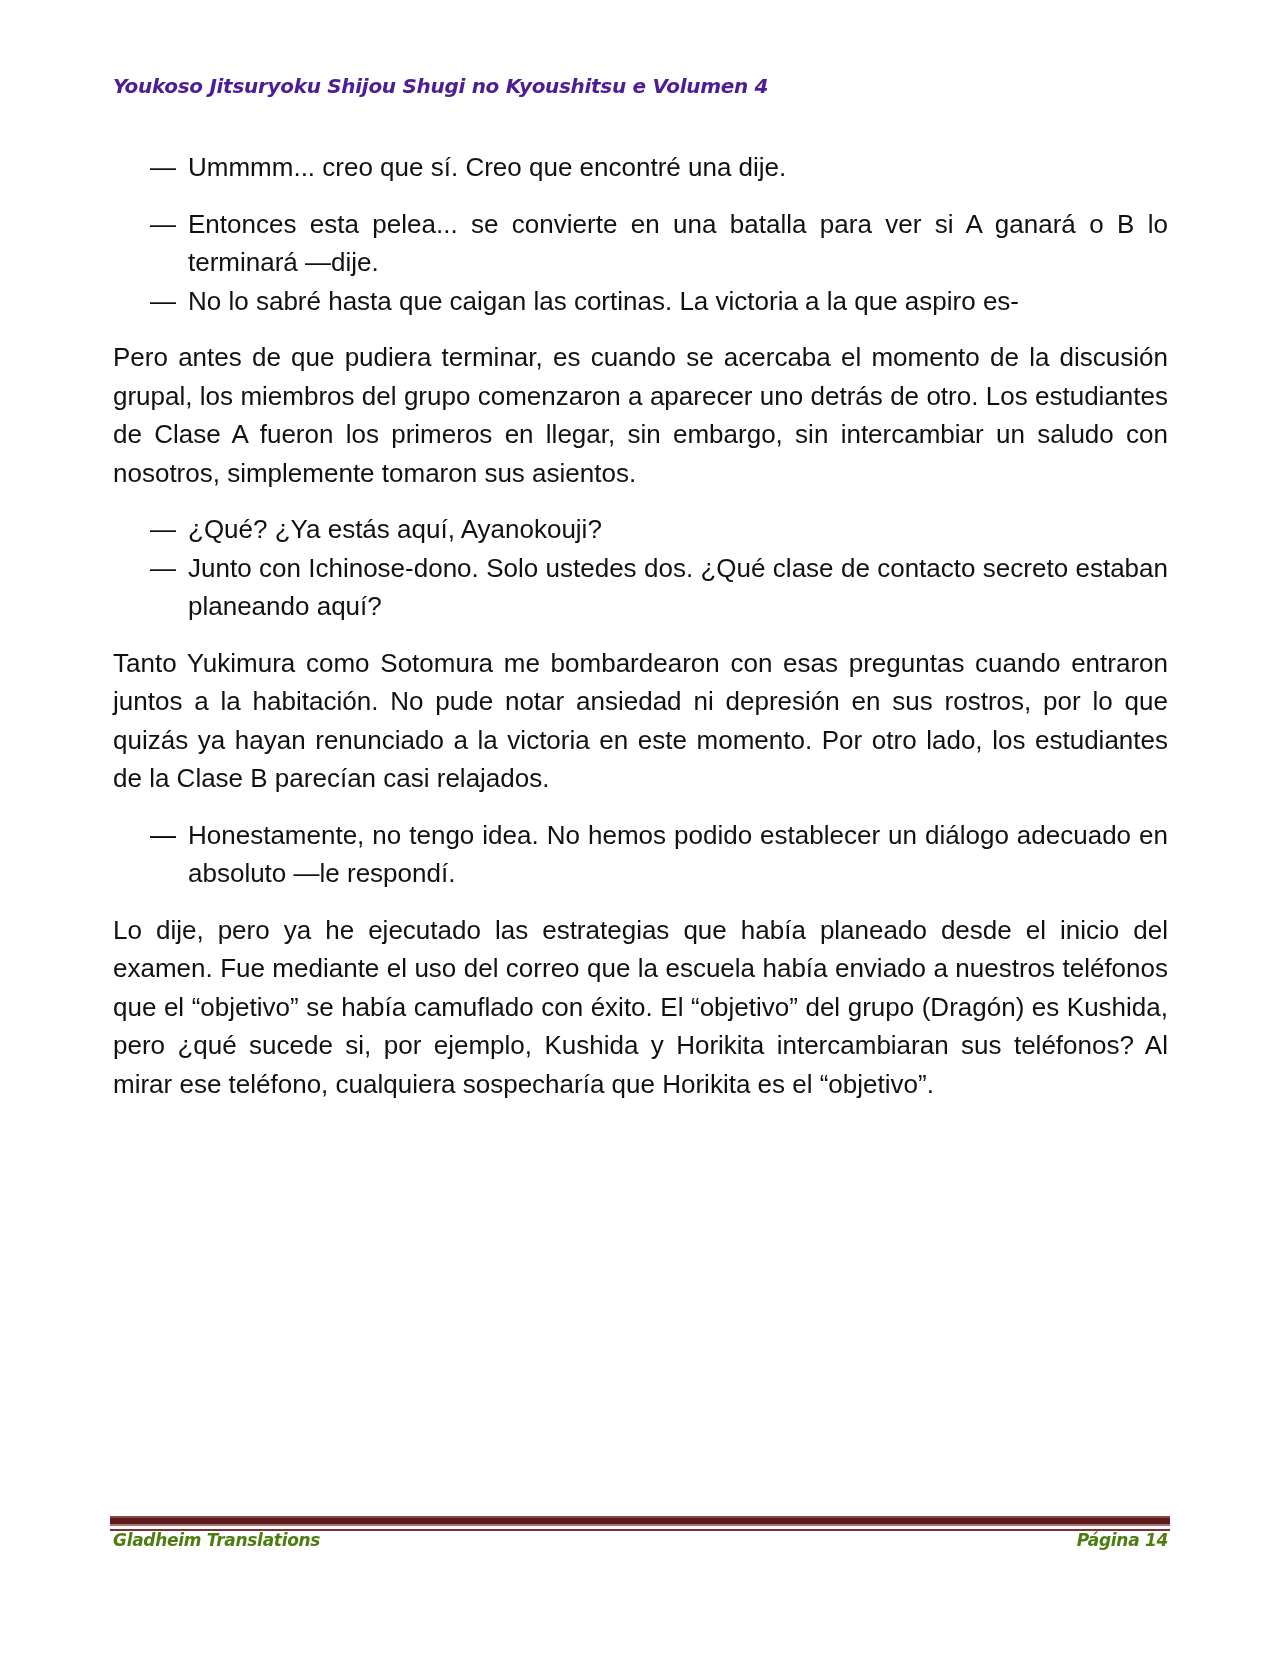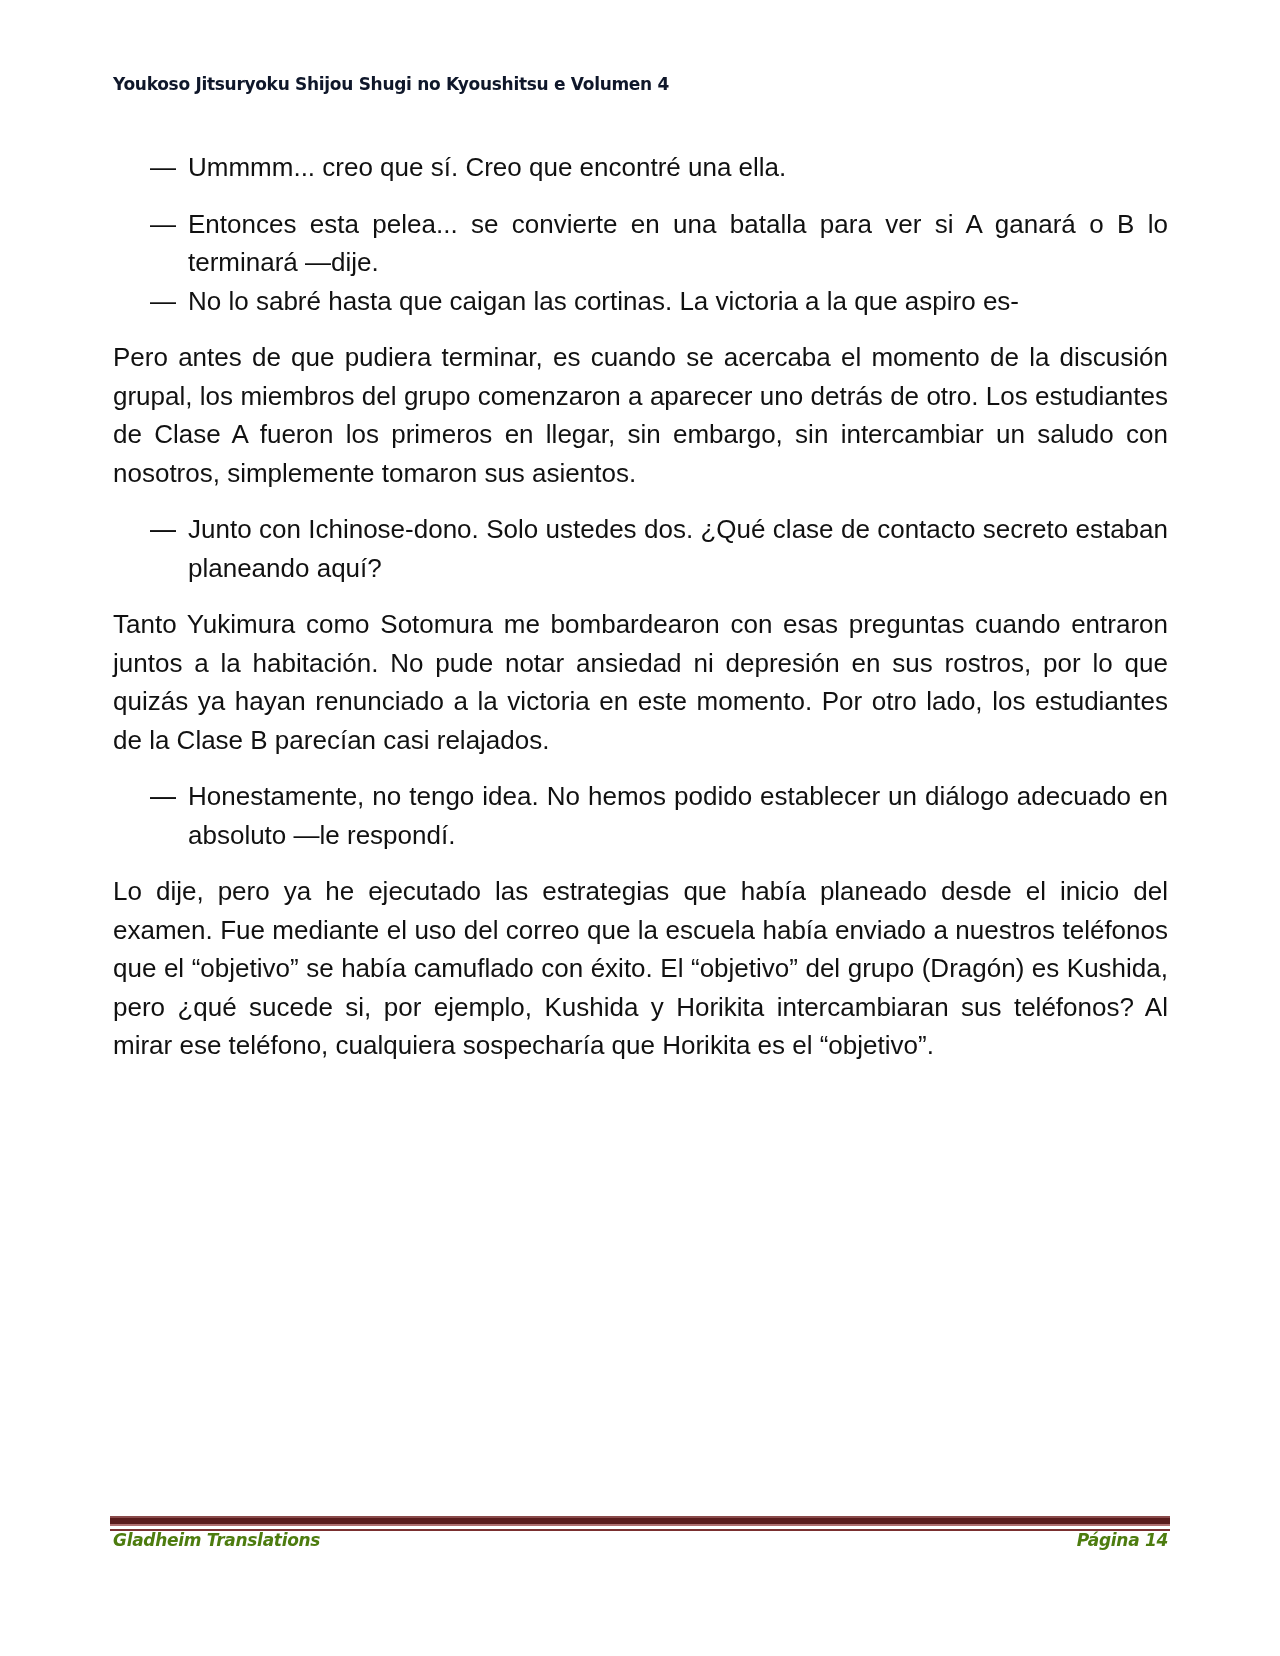--- a/index.html
+++ b/index.html
@@ -1,20 +1,20 @@
 <!DOCTYPE html>
 <html><head>
 <meta charset="utf-8">
 <style>
   html, body { margin: 0; padding: 0; background: #ffffff; }
   body { width: 1280px; height: 1656px; position: relative; overflow: hidden; color: #111; }
   .header {
     position: absolute; left: 113px; top: 74px;
-    font-family: "DejaVu Sans", sans-serif; font-weight: bold; 
-    font-size: 17px; letter-spacing: -0.3px; color: #0f172a;
+    font-family: "DejaVu Sans", sans-serif; font-weight: bold; font-style: italic;
+    font-size: 20px; letter-spacing: -0.3px; color: #4c1d95;
   }
   .content {
     position: absolute; left: 113px; top: 148px; width: 1055px;
     font-family: "Liberation Sans", sans-serif; font-size: 26px; line-height: 38.5px;
     color: #111;
   }
   .para { margin: 0 0 18px 0; text-align: justify; text-align-last: left; }
   .dialog-group { margin: 0 0 18px 0; }
   .dialog { position: relative; padding-left: 75px; text-align: justify; text-align-last: left; margin: 0; }
   .dialog .dash { position: absolute; left: 37px; top: 0; }
@@ -31,33 +31,33 @@
   .footer-left { left: 113px; }
   .footer-right { right: 112px; }
 </style>
 </head>
 <body>
 
 <div class="header">Youkoso Jitsuryoku Shijou Shugi no Kyoushitsu e Volumen 4</div>
 
 <div class="content">
   <div class="dialog-group">
-    <p class="dialog"><span class="dash">—</span><span>Ummmm... creo que sí. Creo que encontré una ella.</span></p>
+    <p class="dialog"><span class="dash">—</span><span>Ummmm... creo que sí. Creo que encontré una dije.</span></p>
   </div>
 
 
   <div class="dialog-group">
     <p class="dialog"><span class="dash">—</span><span>Entonces esta pelea... se convierte en una batalla para ver si A ganará o B lo terminará —dije.</span></p>
     <p class="dialog"><span class="dash">—</span><span>No lo sabré hasta que caigan las cortinas. La victoria a la que aspiro es-</span></p>
   </div>
 
   <p class="para">Pero antes de que pudiera terminar, es cuando se acercaba el momento de la discusión grupal, los miembros del grupo comenzaron a aparecer uno detrás de otro. Los estudiantes de Clase A fueron los primeros en llegar, sin embargo, sin intercambiar un saludo con nosotros, simplemente tomaron sus asientos.</p>
 
   <div class="dialog-group">
-    <p class="dialog"><span class="dash">—</span></p>
+    <p class="dialog"><span class="dash">—</span><span>¿Qué? ¿Ya estás aquí, Ayanokouji?</span></p>
     <p class="dialog"><span class="dash">—</span><span>Junto con Ichinose-dono. Solo ustedes dos. ¿Qué clase de contacto secreto estaban planeando aquí?</span></p>
   </div>
 
   <p class="para">Tanto Yukimura como Sotomura me bombardearon con esas preguntas cuando entraron juntos a la habitación. No pude notar ansiedad ni depresión en sus rostros, por lo que quizás ya hayan renunciado a la victoria en este momento. Por otro lado, los estudiantes de la Clase B parecían casi relajados.</p>
 
   <div class="dialog-group">
     <p class="dialog"><span class="dash">—</span></p>
     <p class="dialog"><span class="dash">—</span><span>Honestamente, no tengo idea. No hemos podido establecer un diálogo adecuado en absoluto —le respondí.</span></p>
   </div>
 

